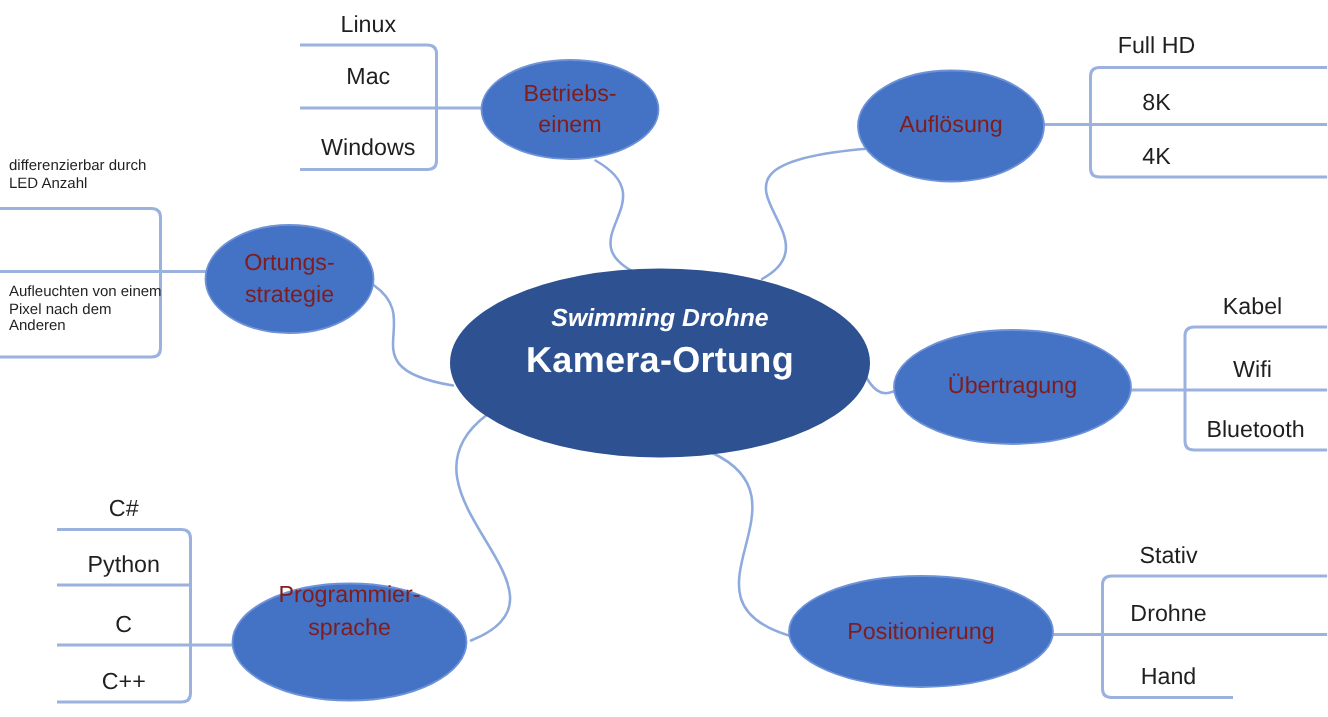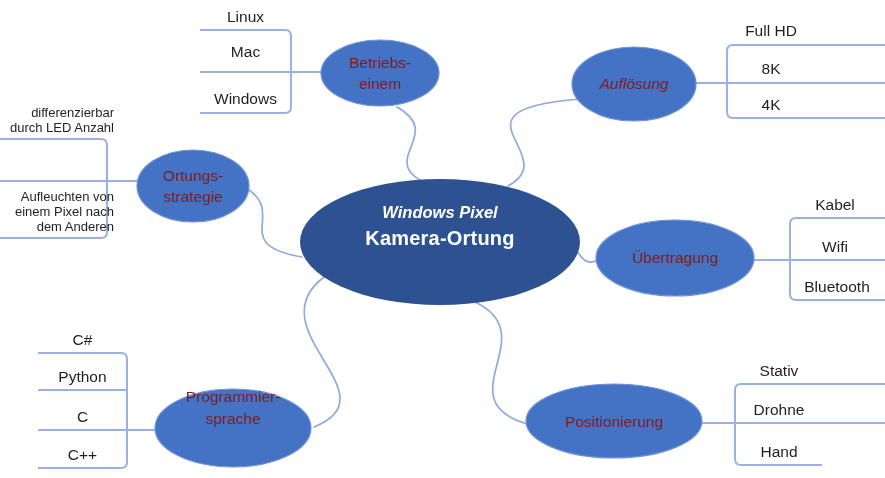--- a/index.html
+++ b/index.html
@@ -7,33 +7,33 @@
   .stage{
     position:relative;width:885px;height:478px;overflow:hidden;background:#fff;
     font-family:"Liberation Sans","DejaVu Sans",sans-serif;
   }
   .stage svg{position:absolute;left:0;top:0;}
   .leaf{
     position:absolute;font-size:15.5px;color:#1f1f1f;text-align:center;
     line-height:1.15;white-space:nowrap;
   }
   .leaf.small{
-    font-size:13px;text-align:right;white-space:normal;line-height:1.17;
+    font-size:10px;text-align:left;white-space:normal;line-height:1.17;
   }
   .node-label{
     position:absolute;display:flex;flex-direction:column;align-items:center;
     justify-content:center;text-align:center;color:#7f1d1d;font-size:15.5px;
     line-height:1.38;
   }
   .node-label span{display:block;}
   .center-label{
     position:absolute;left:300px;top:203px;width:280px;text-align:center;color:#fff;
   }
   .center-subtitle{font-size:16.5px;font-style:italic;font-weight:600;margin-bottom:5px;}
-  .center-title{font-size:20px;font-weight:bold;letter-spacing:.2px;}
+  .center-title{font-size:24px;font-weight:bold;letter-spacing:.2px;}
 </style>
 </head>
 <body>
 
 <div class="stage">
 
   <svg width="885" height="478" viewBox="0 0 885 478">
 
     <g fill="none" stroke-width="1.7" stroke-linecap="round" stroke="#8FAADC">
       <path d="M 433,186 C 370,162 448,136 397,107"></path>
@@ -72,29 +72,29 @@
       <ellipse cx="193" cy="186" rx="56" ry="36"></ellipse>
       <ellipse cx="675" cy="258" rx="79" ry="38"></ellipse>
       <ellipse cx="233" cy="428" rx="78" ry="39"></ellipse>
       <ellipse cx="614" cy="421" rx="88" ry="37"></ellipse>
     </g>
 
     <ellipse cx="440" cy="242" rx="140" ry="63" stroke="none" fill="#2E5291"></ellipse>
   </svg>
 
   <div class="center-label">
-    <div class="center-subtitle">Windows Pixel</div>
+    <div class="center-subtitle">Swimming Drohne</div>
     <div class="center-title">Kamera-Ortung</div>
   </div>
 
   <div class="node-label" style="left:321px;top:41px;width:118px;height:64px;">
     <span>Betriebs-</span>
     <span>einem</span>
   </div>
-  <div class="node-label" style="left:572px;top:48px;width:124px;height:72px;font-style:italic;">
+  <div class="node-label" style="left:572px;top:48px;width:124px;height:72px;">
     <span>Auflösung</span>
   </div>
   <div class="node-label" style="left:138px;top:150px;width:110px;height:72px;">
     <span>Ortungs-</span>
     <span>strategie</span>
   </div>
   <div class="node-label" style="left:596px;top:220px;width:158px;height:76px;">
     <span>Übertragung</span>
   </div>
   <div class="node-label" style="left:155px;top:369px;width:156px;height:77px;">

